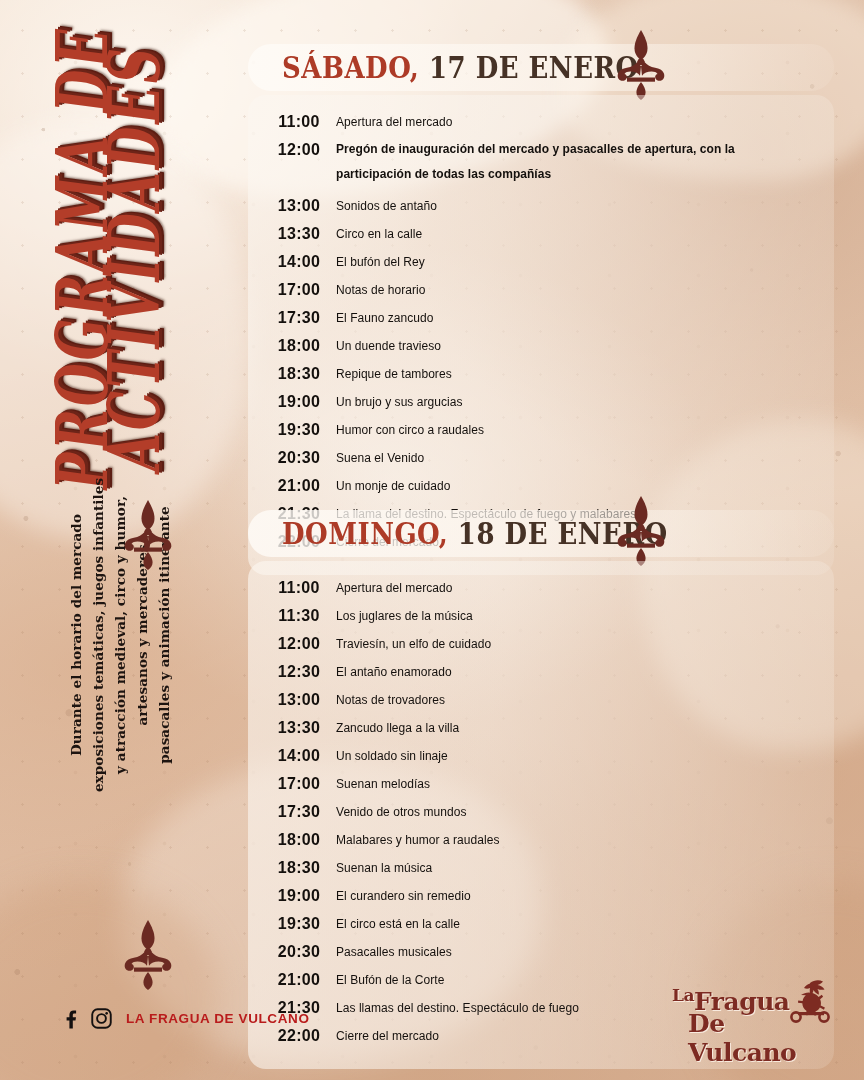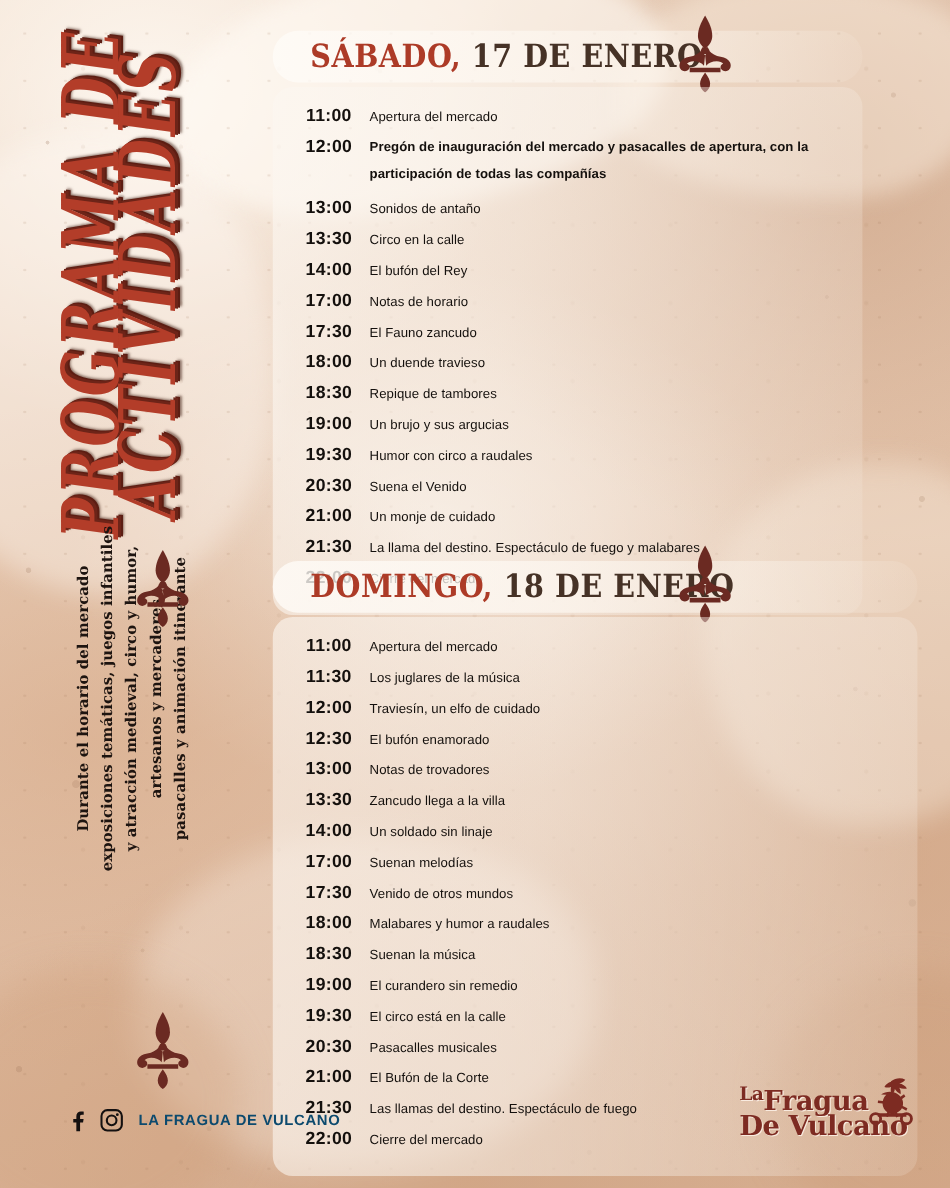--- a/index.html
+++ b/index.html
@@ -100,21 +100,21 @@
     pointer-events:none;
   }
   .note-line{
     font-family:"DejaVu Serif", serif;
     font-weight:bold;font-size:13.5px;color:#1d1410;
     line-height:1.62;white-space:nowrap;letter-spacing:.1px;
   }
 
   
   .day{position:absolute;}
-  #day-sat{left:248px;top:28px;width:536px;}
+  #day-sat{left:248px;top:44px;width:586px;}
   #day-sun{left:248px;top:510px;width:586px;}
 
   .day-header-bar{
     position:relative;height:47px;border-radius:23px;
     background:linear-gradient(90deg,
         rgba(255,252,248,.80) 0%,
         rgba(253,247,240,.72) 45%,
         rgba(250,242,233,.45) 78%,
         rgba(248,238,228,.12) 100%);
     display:flex;align-items:center;
@@ -166,34 +166,34 @@
   #fleur-mid-left{left:120px;top:498px;}
   #fleur-bot-left{left:120px;top:918px;}
 
   
   #footer-social{
     position:absolute;left:60px;top:1008px;
     display:flex;align-items:center;gap:11px;
   }
   #footer-social .handle{
     font-family:"Liberation Sans", sans-serif;
-    font-weight:bold;font-size:13.5px;letter-spacing:.6px;color:#0c4a6e;
+    font-weight:bold;font-size:13.5px;letter-spacing:.6px;color:#b91c1c;
     margin-left:3px;
   }
 
   #brand-logo{
     position:absolute;left:660px;top:985px;width:175px;height:70px;
   }
   .brand-txt{
     position:absolute;font-family:"DejaVu Serif", serif;
     color:#7d2b22;font-weight:bold;
     text-shadow:1px 1px 0 rgba(255,245,236,.8);
   }
   .brand-l1{left:12px;top:0px;font-size:25px;letter-spacing:-.5px;}
-  .brand-l2{left:12px;top:24px;font-size:25px;letter-spacing:-.5px;}
+  .brand-l2{left:28px;top:24px;font-size:25px;letter-spacing:-.5px;}
   .brand-la{font-size:17px;vertical-align:super;}
 </style>
 </head>
 <body>
 
 <div id="poster">
 
   <div class="bg-base"></div>
   <div class="patch p1"></div>
   <div class="patch p2"></div>
@@ -349,21 +349,21 @@
         <div class="row">
           <div class="row-time">11:30</div>
           <div class="row-text">Los juglares de la música</div>
         </div>
         <div class="row">
           <div class="row-time">12:00</div>
           <div class="row-text">Traviesín, un elfo de cuidado</div>
         </div>
         <div class="row">
           <div class="row-time">12:30</div>
-          <div class="row-text">El bufón enamorado</div>
+          <div class="row-text">El antaño enamorado</div>
         </div>
         <div class="row">
           <div class="row-time">13:00</div>
           <div class="row-text">Notas de trovadores</div>
         </div>
         <div class="row">
           <div class="row-time">13:30</div>
           <div class="row-text">Zancudo llega a la villa</div>
         </div>
         <div class="row">

